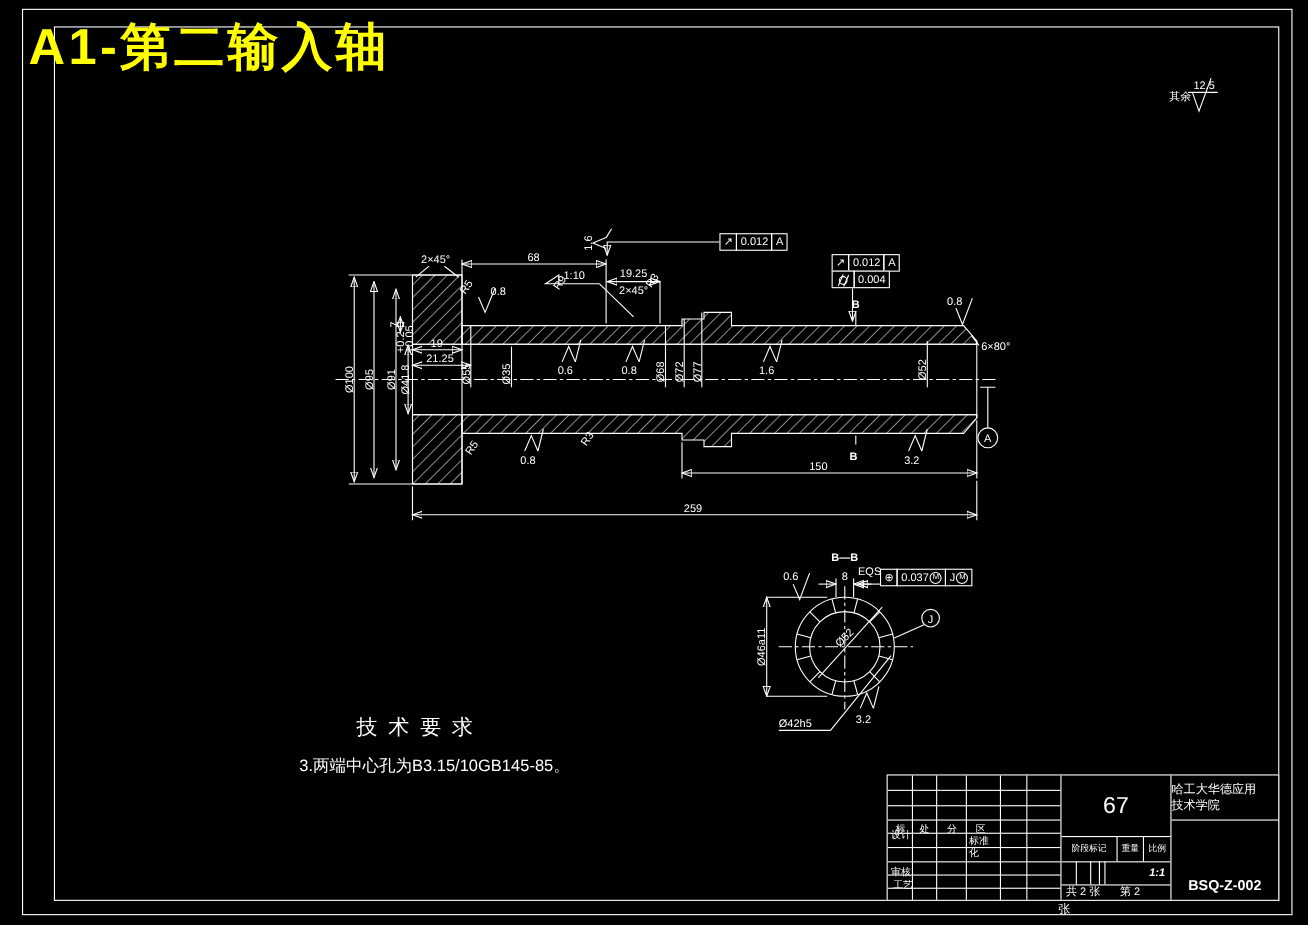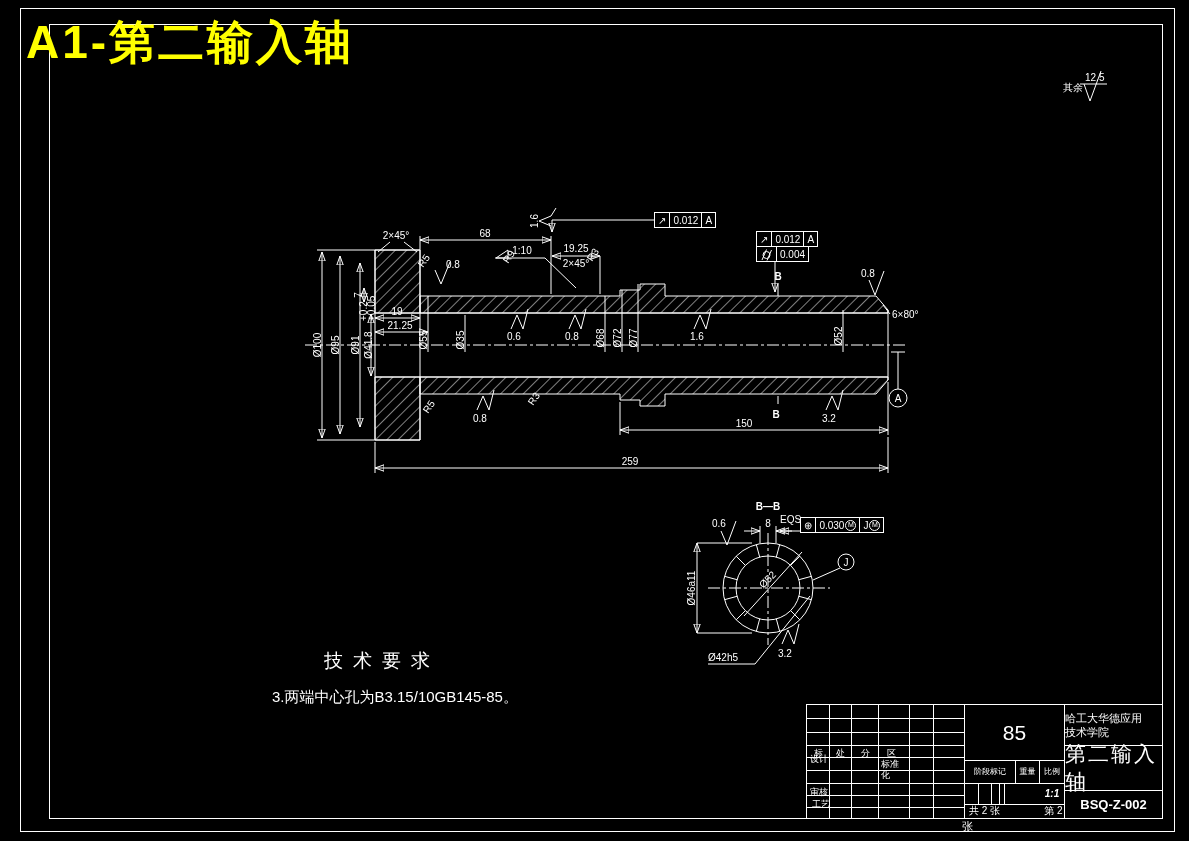--- a/index.html
+++ b/index.html
@@ -40,21 +40,21 @@
   .tb-mat{position:absolute;left:0;right:0;top:0;height:55px;border-bottom:1px solid #fff;
           display:flex;align-items:center;justify-content:center;font-size:21px;}
   .tb-hdr{position:absolute;left:0;right:0;top:55px;height:23px;border-bottom:1px solid #fff;display:flex;}
   .tb-hdr div{border-right:1px solid #fff;display:flex;align-items:center;justify-content:center;font-size:8px;}
   .tb-hdr div:last-child{border-right:none;}
   .tb-val{position:absolute;left:0;right:0;top:78px;height:21px;border-bottom:1px solid #fff;}
   .tb-scale{position:absolute;right:0;top:0;bottom:0;width:24px;border-left:1px solid #fff;
             display:flex;align-items:center;justify-content:center;font-size:10px;
             font-style:italic;font-weight:bold;padding-left:40px;}
   .tb-sheet{position:absolute;left:0;right:0;top:99px;bottom:0;display:flex;
-            align-items:flex-start;font-size:10px;gap:26px;}
+            align-items:flex-start;font-size:10px;}
   .tb-co{position:absolute;left:0;right:0;top:0;height:40px;border-bottom:1px solid #fff;
          display:flex;flex-direction:column;align-items:flex-start;justify-content:center;
          font-size:11px;line-height:14px;}
   .tb-name{position:absolute;left:0;right:0;top:40px;height:45px;border-bottom:1px solid #fff;
            display:flex;align-items:center;justify-content:center;font-size:21px;letter-spacing:2px;}
   .tb-no{position:absolute;left:0;right:0;top:85px;bottom:0;display:flex;
          align-items:center;justify-content:center;font-size:13px;font-weight:bold;}
   .wrapzh{position:absolute;left:962px;top:819px;font-size:11px;z-index:3;}
 </style>
 </head>
@@ -238,21 +238,21 @@
           <path d="M2,12 L6.5,1.5 M7,12.5 L11.5,2"></path>
         </svg>
     </div>
     <div class="c">0.004</div>
   </div>
 </div>
 
 <div class="fcf" style="left:800px;top:517px;">
   <div class="c">⊕</div>
   <div class="c">
-    <span>0.030</span>
+    <span>0.037</span>
     <span class="cm">M</span>
   </div>
   <div class="c">
     <span>J</span>
     <span class="cm">M</span>
   </div>
 </div>
 
 <div class="techreq">
   <div class="t">技术要求</div>
@@ -277,21 +277,21 @@
     <div class="lbl" style="left:7px;top:42px;">标</div>
     <div class="lbl" style="left:29px;top:42px;">处</div>
     <div class="lbl" style="left:54px;top:42px;">分</div>
     <div class="lbl" style="left:80px;top:42px;">区</div>
     <div class="lbl" style="left:3px;top:48px;">设计</div>
     <div class="lbl" style="left:74px;top:54px;width:22px;white-space:normal;line-height:11px;">标准化</div>
     <div class="lbl" style="left:3px;top:81px;">审核</div>
     <div class="lbl" style="left:5px;top:93px;">工艺</div>
   </div>
   <div class="tb-mid">
-    <div class="tb-mat">85</div>
+    <div class="tb-mat">67</div>
     <div class="tb-hdr">
       <div style="width:50px;">阶段标记</div>
       <div style="width:23px;">重量</div>
       <div style="flex:1;">比例</div>
     </div>
     <div class="tb-val">
       <div class="vl" style="left:13px;top:0;bottom:0;position:absolute;"></div>
       <div class="vl" style="left:26px;top:0;bottom:0;position:absolute;"></div>
       <div class="vl" style="left:39px;top:0;bottom:0;position:absolute;"></div>
       <div class="tb-scale">1:1</div>
@@ -299,17 +299,16 @@
     <div class="tb-sheet">
       <span style="margin-left:4px;">共 2 张</span>
       <span style="margin-left:18px;">第 2</span>
     </div>
   </div>
   <div class="tb-right">
     <div class="tb-co">
       <span>哈工大华德应用</span>
       <span>技术学院</span>
     </div>
-    <div class="tb-name">第二输入轴</div>
     <div class="tb-no">BSQ-Z-002</div>
   </div>
 </div>
 <div class="wrapzh">张</div>
 
 </body></html>

